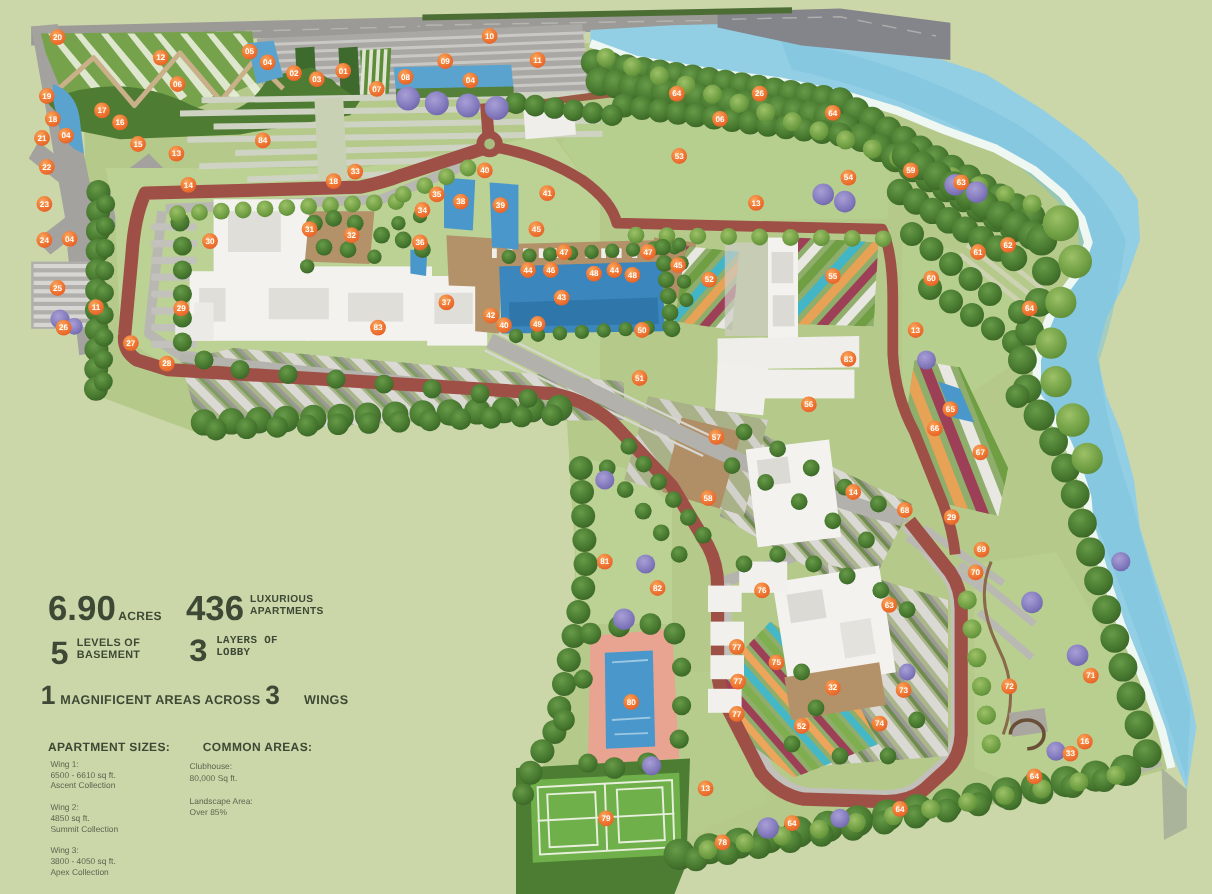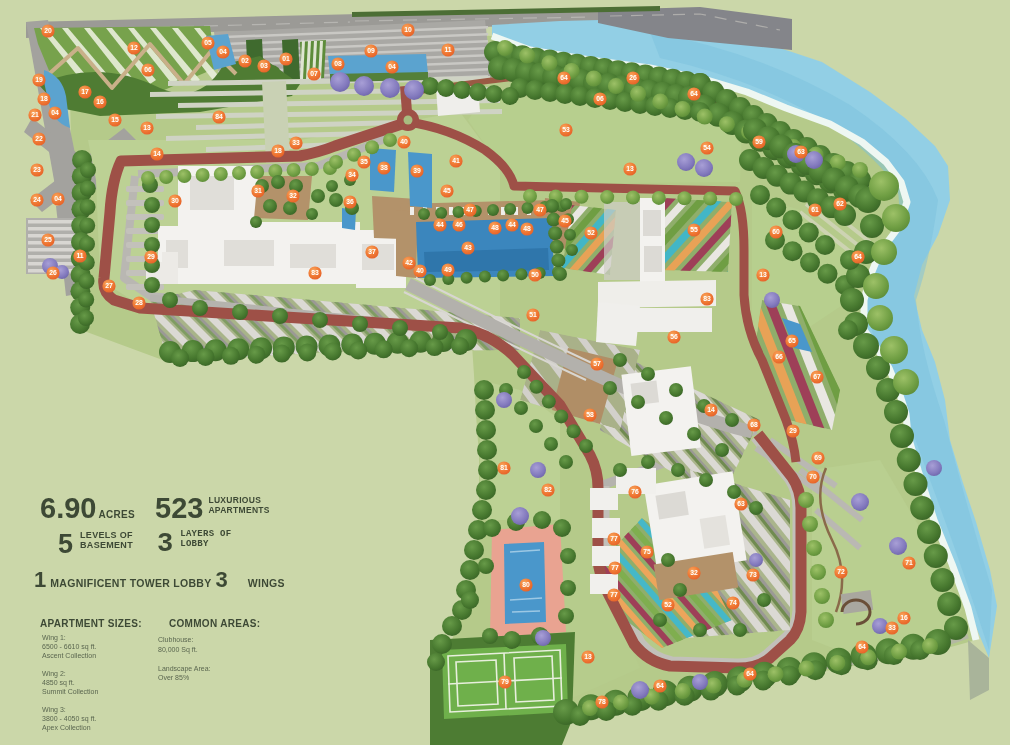--- a/index.html
+++ b/index.html
@@ -1849,27 +1849,27 @@
             <circle cx="505" cy="682" r="6.6" fill="url(#mk)"></circle>
             <text x="505" y="684.3" fill="#fff">79</text>
           </g>
         </g>
 
 </svg>
 </div>
 
 <div class="stats" style="left:40px;top:492px;"><span class="big" style="font-size:29px;">6.90</span><span class="lbl" style="font-size:10px;margin-left:2px;">ACRES</span></div>
 
-<div class="stats" style="left:155px;top:492px;"><span class="big" style="font-size:29px;">523</span><span class="lbl" style="font-size:8.5px;display:inline-block;vertical-align:5px;margin-left:5px;line-height:10px;">LUXURIOUS<br>APARTMENTS</span></div>
-
-<div class="stats" style="left:42px;top:529px;margin-left:16px;"><span class="big" style="font-size:27px;">5</span><span class="lbl" style="font-size:9px;display:inline-block;vertical-align:5px;margin-left:7px;line-height:10px;">LEVELS OF<br>BASEMENT</span></div>
+<div class="stats" style="left:155px;top:492px;"><span class="big" style="font-size:29px;">436</span><span class="lbl" style="font-size:8.5px;display:inline-block;vertical-align:5px;margin-left:5px;line-height:10px;">LUXURIOUS<br>APARTMENTS</span></div>
+
+<div class="stats" style="left:42px;top:529px;"><span class="big" style="font-size:27px;">5</span><span class="lbl" style="font-size:9px;display:inline-block;vertical-align:5px;margin-left:7px;line-height:10px;">LEVELS OF<br>BASEMENT</span></div>
 
 <div class="stats" style="left:157px;top:529px;font-family:Liberation Mono, monospace;"><span class="big" style="font-size:27px;">3</span><span class="lbl" style="font-size:9px;display:inline-block;vertical-align:5px;margin-left:7px;line-height:10px;">LAYERS OF<br>LOBBY</span></div>
 
-<div class="stats" style="left:34px;top:567px;white-space:nowrap;"><span class="big" style="font-size:22px;">1</span><span class="lbl" style="font-size:10.5px;margin-left:4px;">MAGNIFICENT TOWER LOBBY</span><span class="big" style="font-size:22px;margin-left:4px;">3</span><span class="lbl" style="font-size:10.5px;margin-left:20px;">WINGS</span></div>
+<div class="stats" style="left:34px;top:567px;white-space:nowrap;"><span class="big" style="font-size:22px;">1</span><span class="lbl" style="font-size:10.5px;margin-left:4px;">MAGNIFICENT AREAS ACROSS</span><span class="big" style="font-size:22px;margin-left:4px;">3</span><span class="lbl" style="font-size:10.5px;margin-left:20px;">WINGS</span></div>
 
 <div class="stats lbl" style="left:40px;top:618px;font-size:10px;">APARTMENT SIZES:</div>
 
 <div class="stats small" style="left:42px;top:633px;font-size:7px;line-height:9px;">Wing 1:<br>6500 - 6610 sq ft.<br>Ascent Collection<br><br>Wing 2:<br>4850 sq ft.<br>Summit Collection<br><br>Wing 3:<br>3800 - 4050 sq ft.<br>Apex Collection</div>
 
 <div class="stats lbl" style="left:169px;top:618px;font-size:10px;">COMMON AREAS:</div>
 
 <div class="stats small" style="left:158px;top:635px;font-size:7px;line-height:9.5px;">Clubhouse:<br>80,000 Sq ft.<br><br>Landscape Area:<br>Over 85%</div>
 </div>
 

